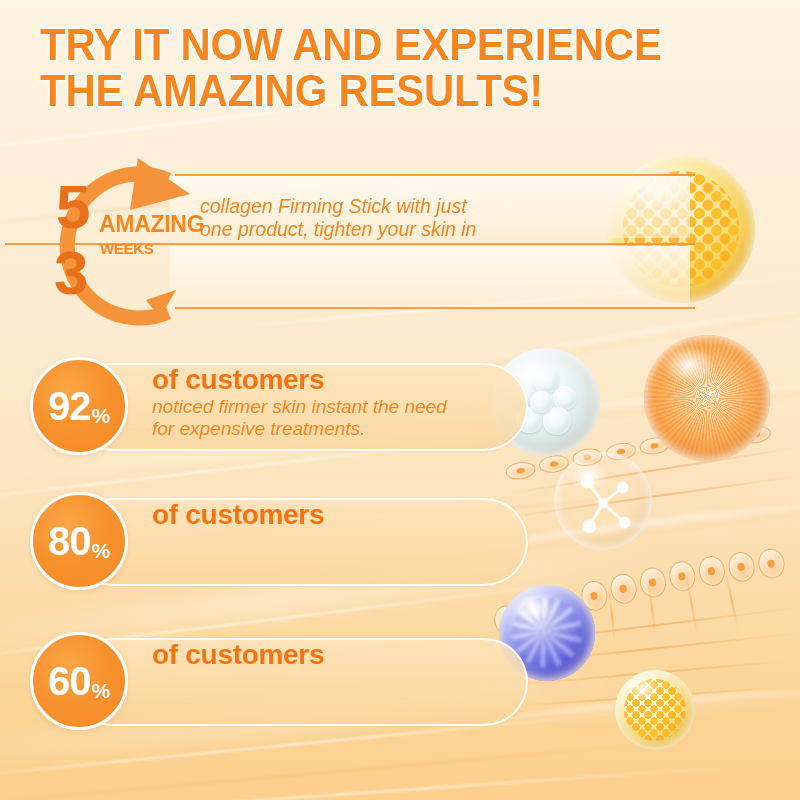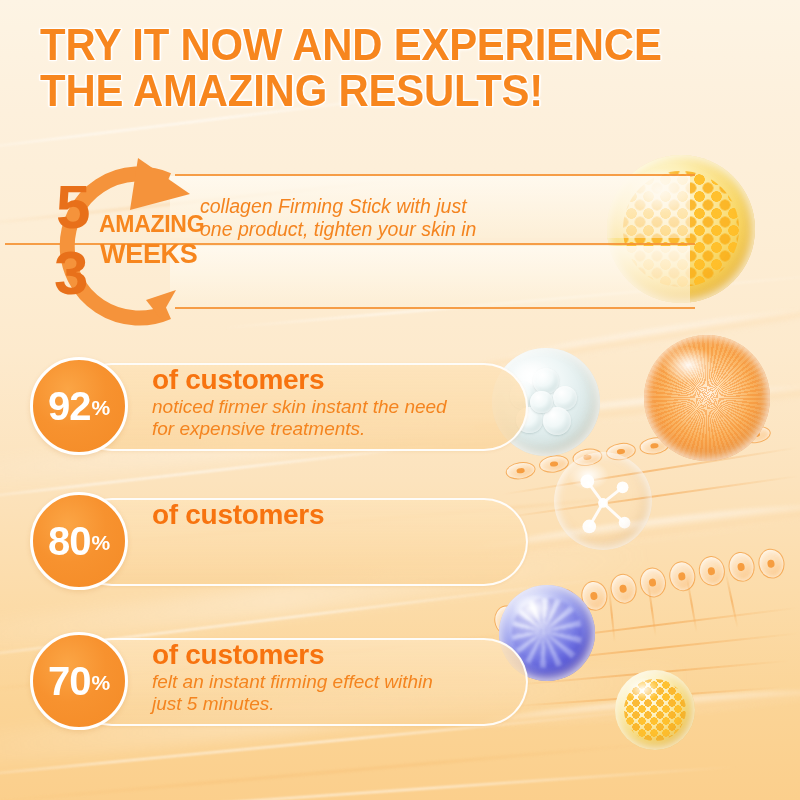--- a/index.html
+++ b/index.html
@@ -80,21 +80,21 @@
   .num5 { left:56px; top:176px; font-size:62px; }
   .num3 { left:54px; top:242px; font-size:62px; }
   .unit {
     position:absolute;
     font-weight:bold;
     color:#F7861E;
     letter-spacing:-0.3px;
     line-height:1;
   }
   .umin { left:99px; top:213px; font-size:23px; }
-  .uwk  { left:100px; top:241px; font-size:27px; }
+  .uwk  { left:100px; top:241px; font-size:15px; }
 
   .rline {
     position:absolute;
     height:2px;
     background:#F59336;
     opacity:.9;
   }
   .lband {
     position:absolute;
     background:linear-gradient(180deg, rgba(255,250,240,.92), rgba(253,240,216,.55));
@@ -130,21 +130,21 @@
     position:absolute;
     left:0; top:0;
     width:98px; height:98px;
     border-radius:50%;
     background:radial-gradient(circle at 38% 32%, #FBA545 0%, #F7922F 45%, #F2862099 100%), #F7922F;
     border:3px solid #ffffff;
     box-shadow:0 2px 5px rgba(200,120,40,.18);
     display:flex; align-items:center; justify-content:center;
   }
   .badge .pctwrap {
-    display:flex; align-items:center;
+    display:flex; align-items:flex-end;
     color:#fff; font-weight:bold;
     line-height:1;
   }
   .badge .pnum { font-size:40px; letter-spacing:-1px; }
   .badge .psym { font-size:21px; margin-top:3px; margin-left:1px; }
 
   .scopy { position:absolute; left:122px; top:8px; width:370px; }
   .shead {
     font-size:28px; font-weight:bold; color:#F7730F;
     line-height:1.05; letter-spacing:-.3px;
@@ -423,24 +423,22 @@
         <span class="pnum">80</span>
         <span class="psym">%</span>
       </div>
     </div>
   </div>
 
   <div class="stat s3">
     <div class="pill"></div>
     <div class="scopy">
       <div class="shead">of customers</div>
-      <div class="sbody">felt an instant firming effect within
-just 5 minutes.</div>
     </div>
     <div class="badge">
       <div class="pctwrap">
-        <span class="pnum">70</span>
+        <span class="pnum">60</span>
         <span class="psym">%</span>
       </div>
     </div>
   </div>
 
 </div>
 
 </body></html>

